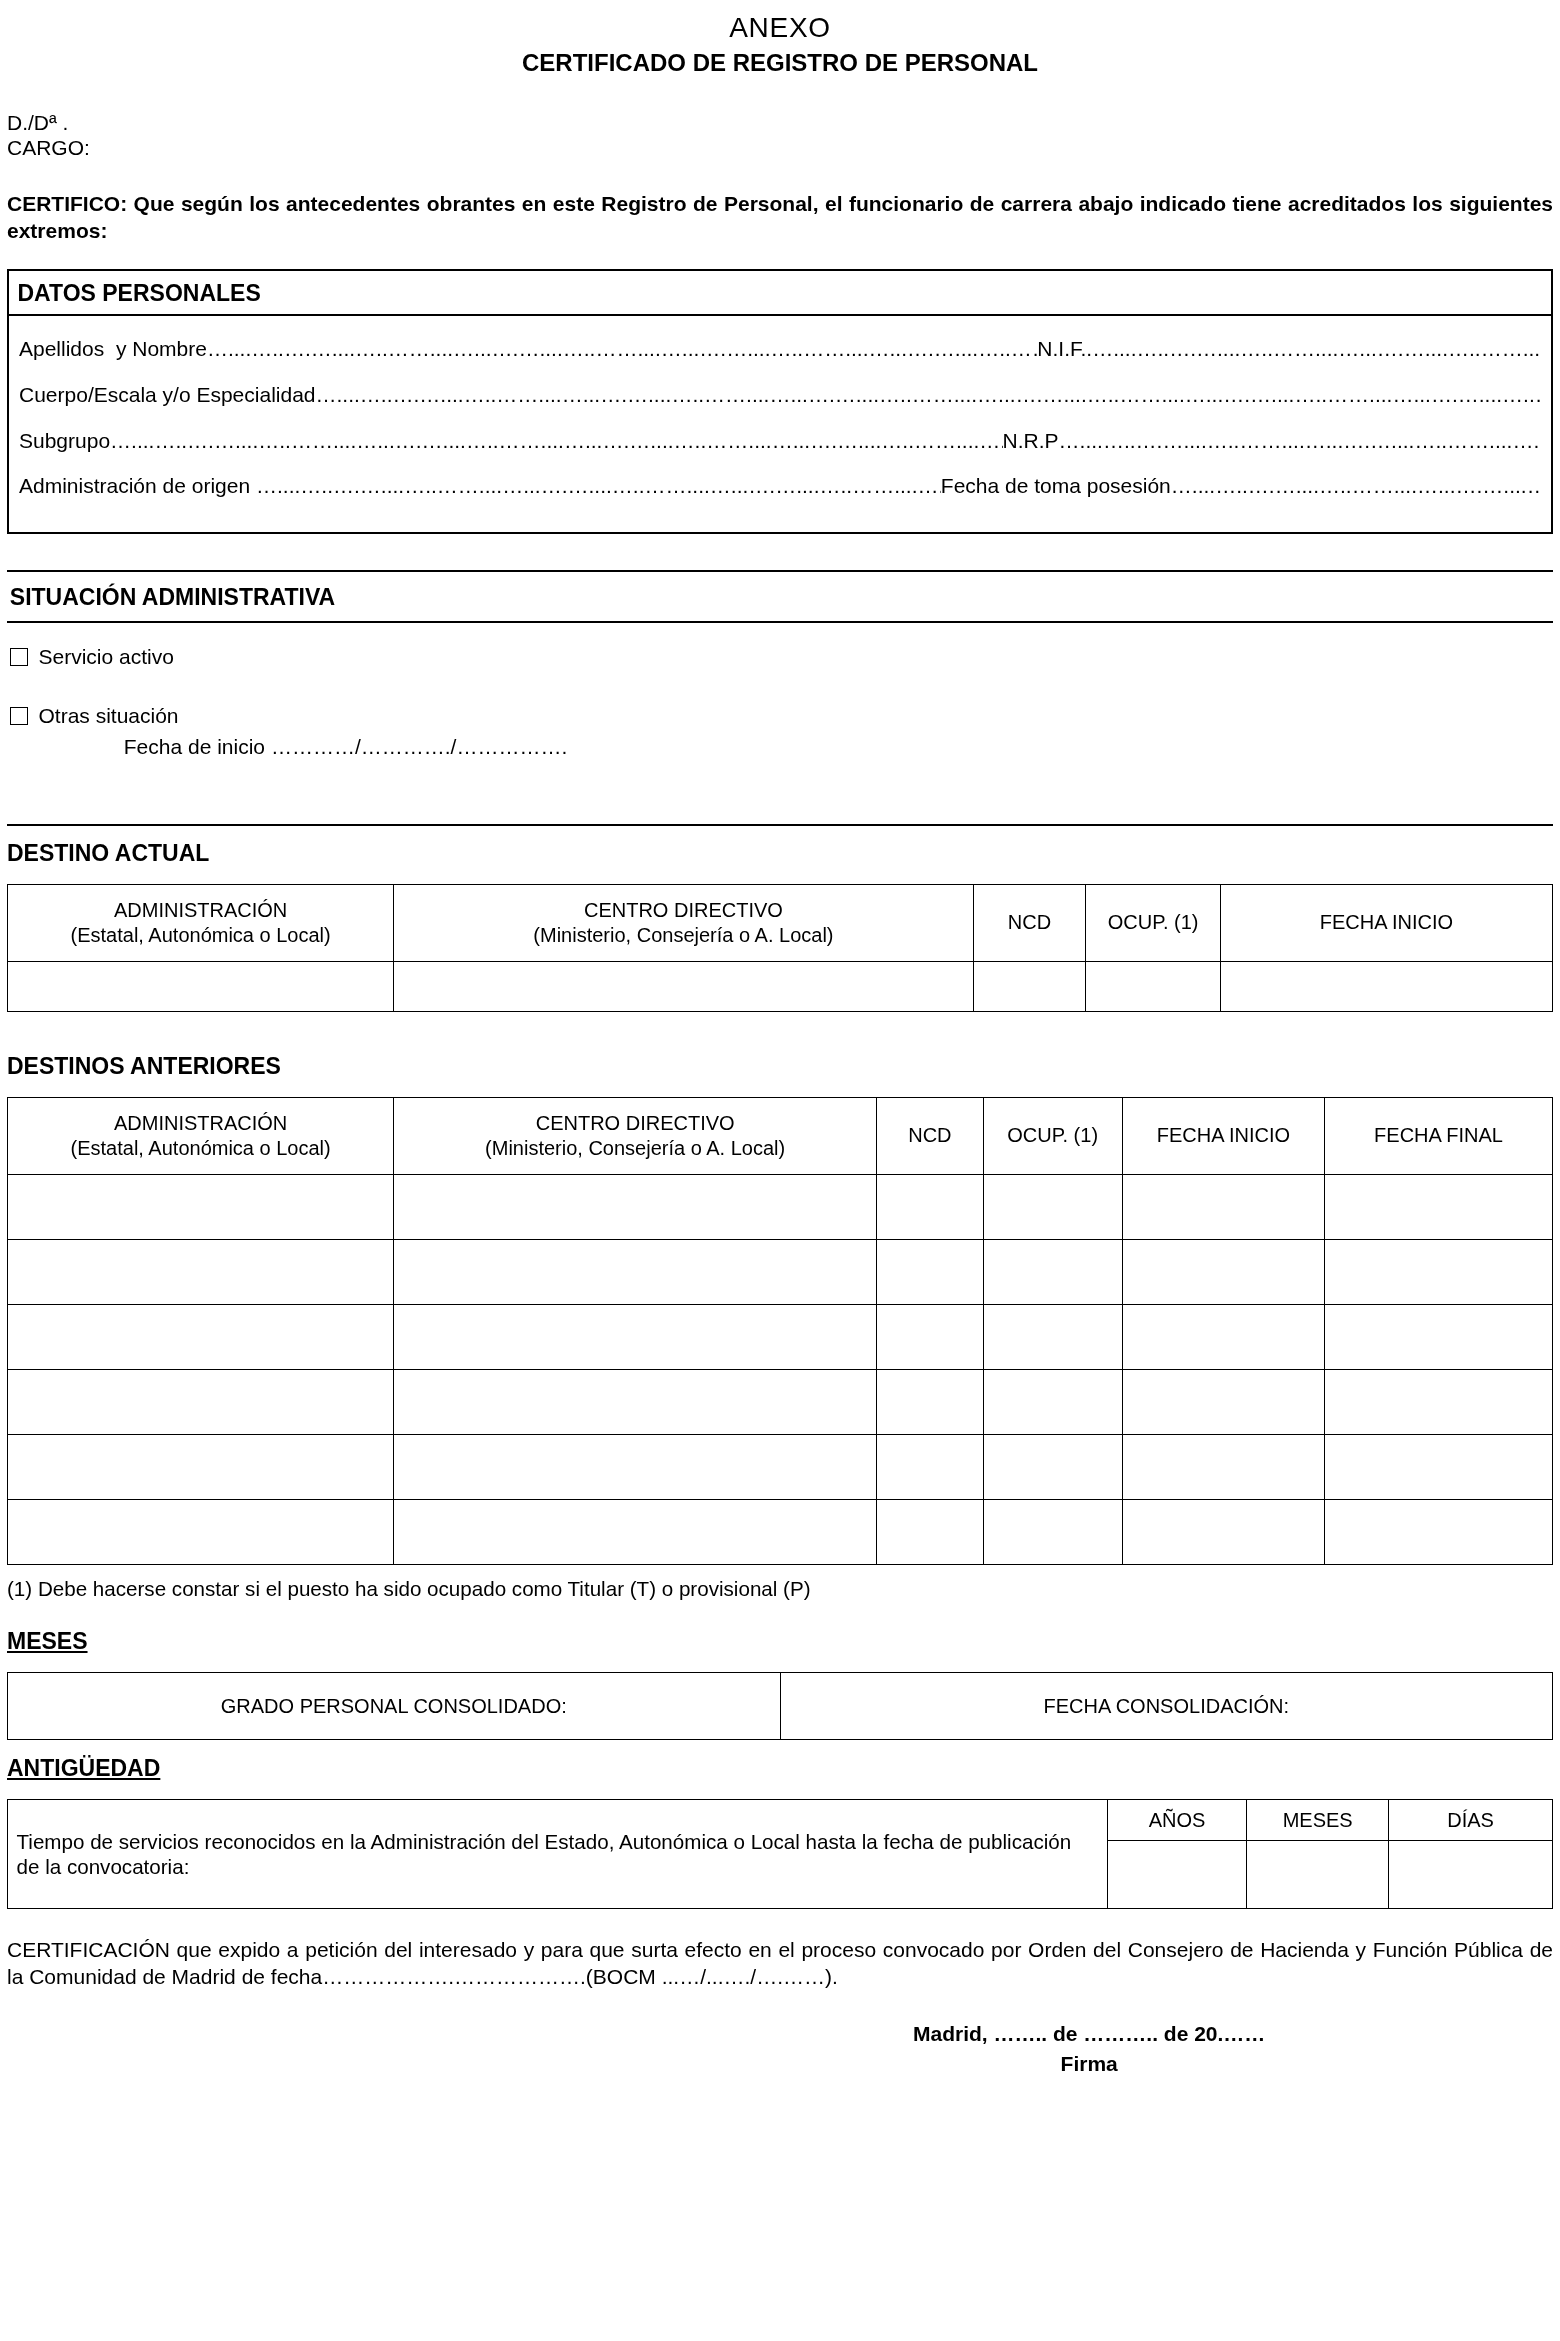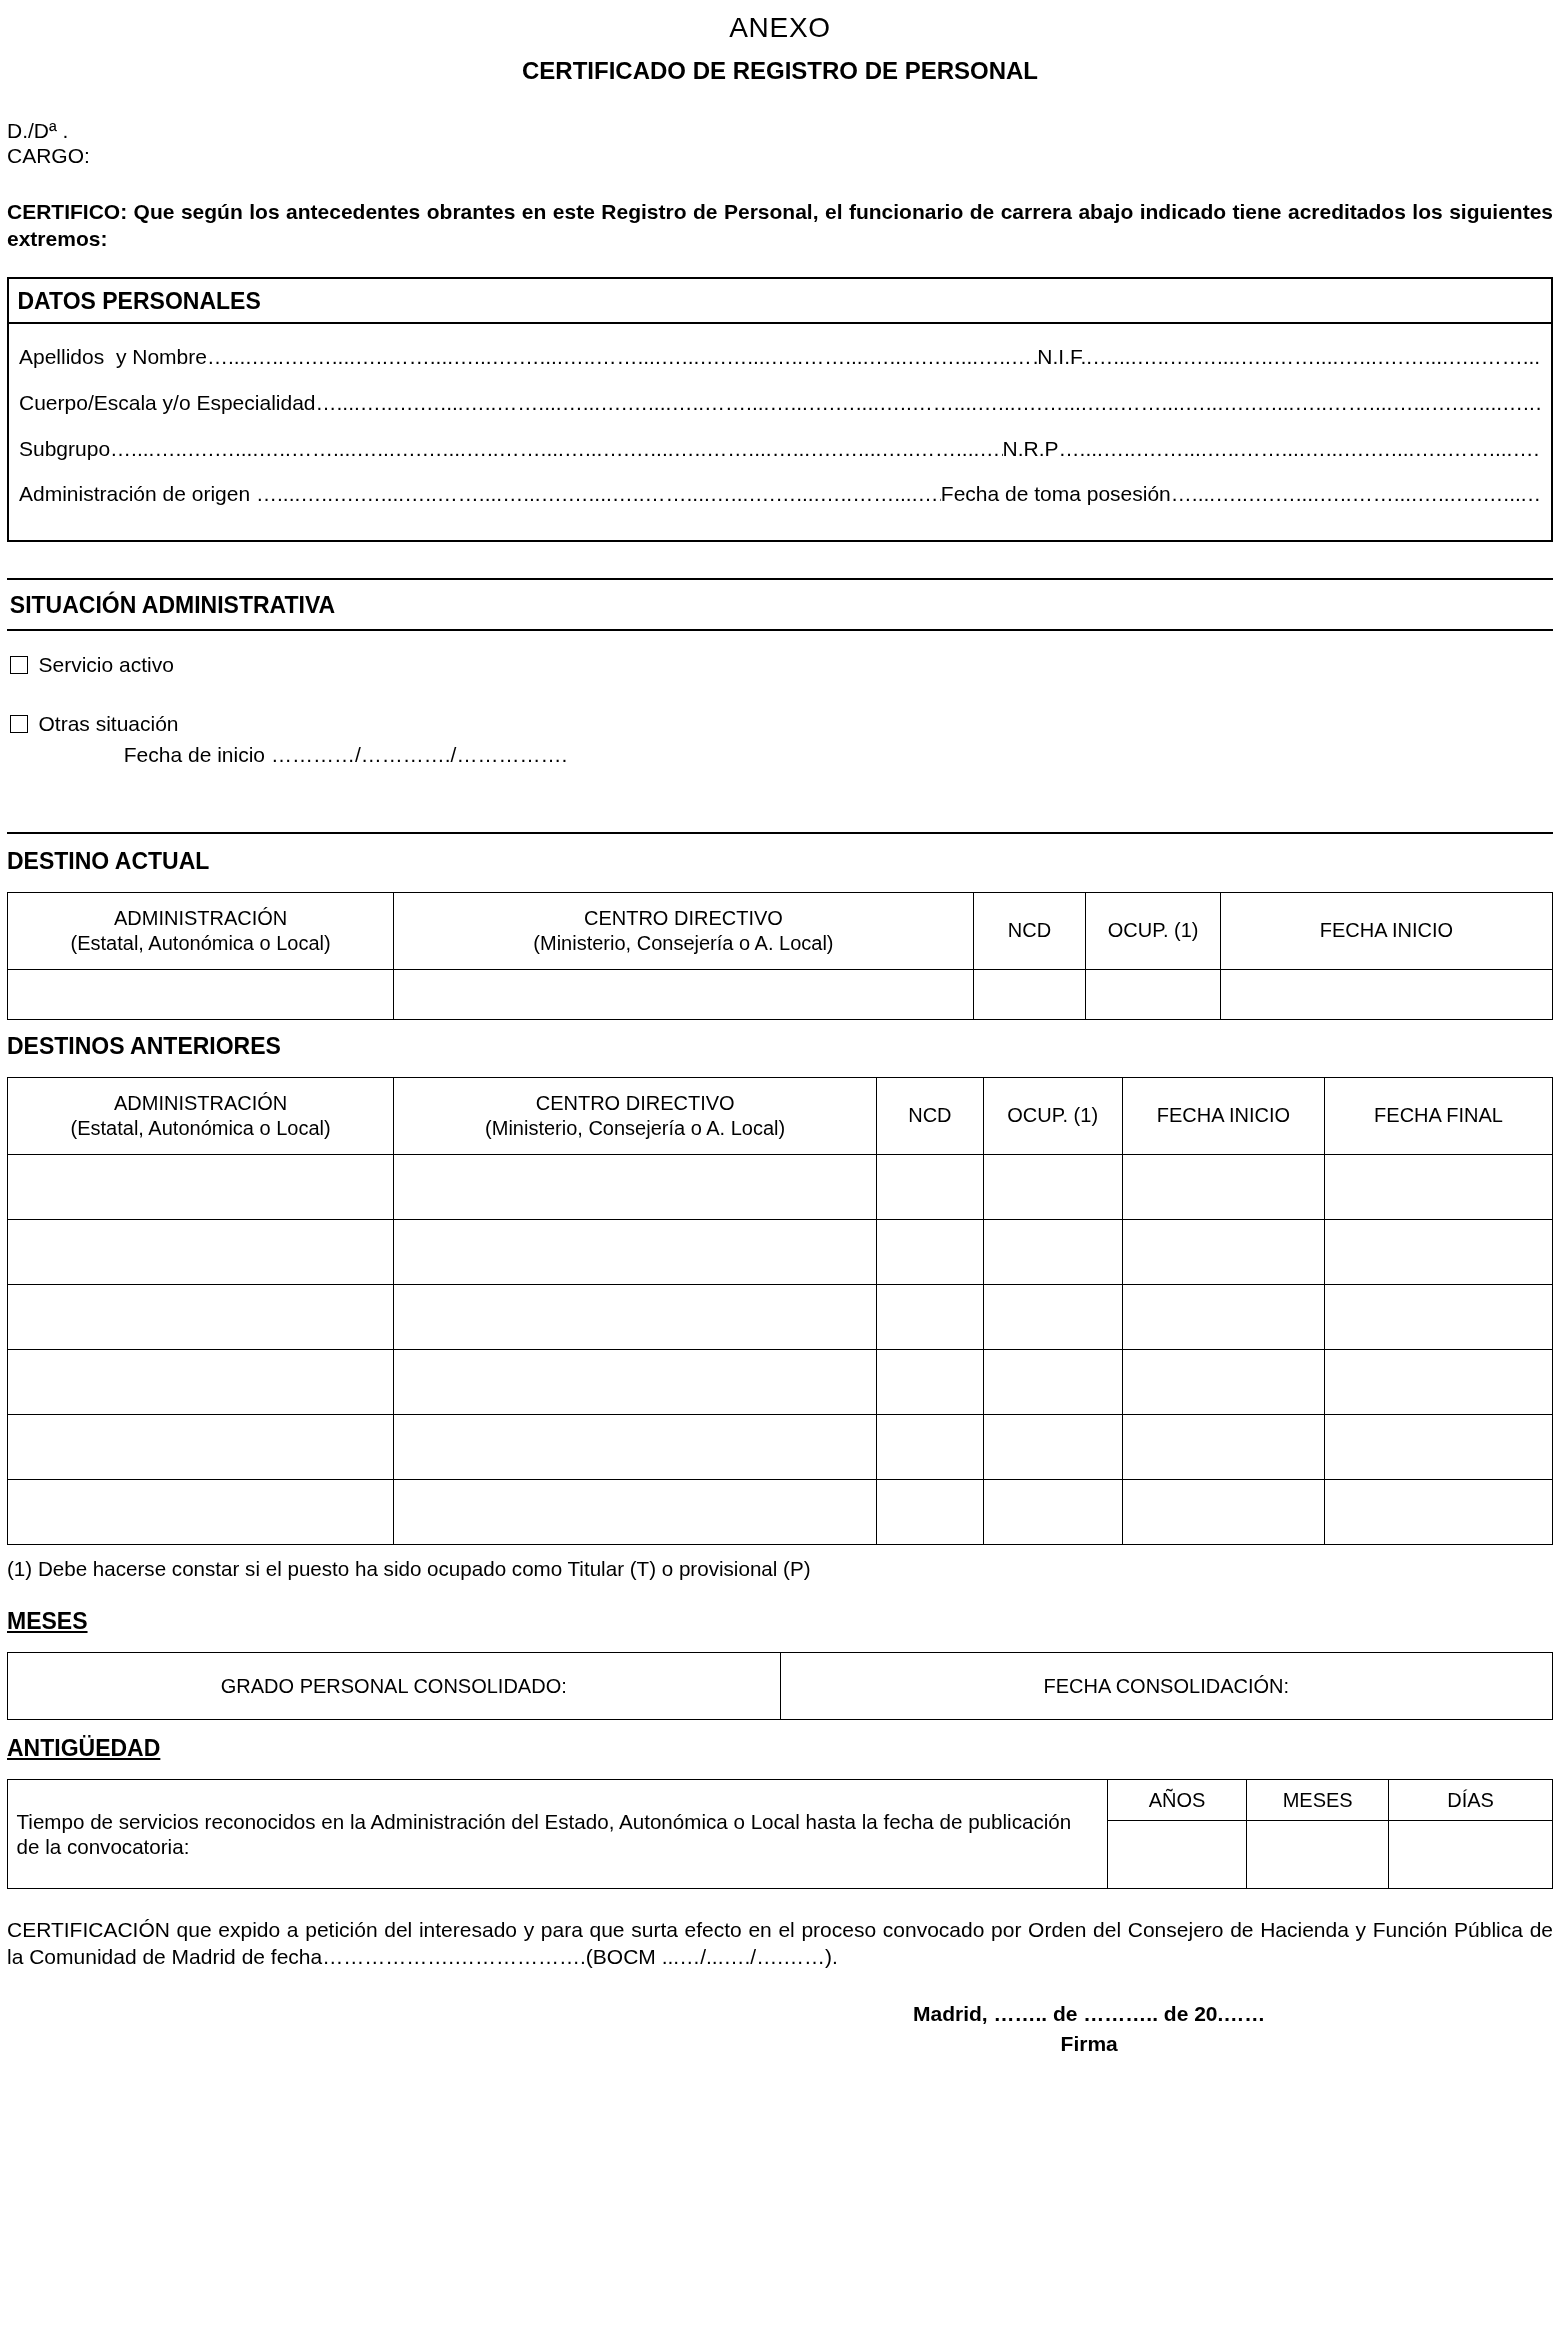--- a/index.html
+++ b/index.html
@@ -6,21 +6,21 @@
   html,body { background:#fff; }
   body {
     width:1560px; height:2342px; overflow:hidden;
     color:#000;
     font-family:"Liberation Sans","DejaVu Sans",sans-serif;
     font-size:21px; line-height:1.22;
   }
   .page { width:100%; height:100%; padding:11.4px 7px 0; }
 
   .title { text-align:center; font-size:28px; letter-spacing:0.7px; }
-  .subtitle { text-align:center; font-size:24px; font-weight:bold; margin-top:10px; }
+  .subtitle { text-align:center; font-size:24px; font-weight:bold; margin-top:2px; }
 
   .addressee { margin-top:33px; }
   .certifico { font-weight:bold; text-align:justify; margin-top:30px; line-height:1.28; }
 
   .box { border:2.1px solid #000; margin-top:24px; }
   .box-header { font-size:23px; font-weight:bold; padding:7.8px 8.5px; border-bottom:2.1px solid #000; }
   .box-body { padding:0 10px 33px; }
 
   .field-line { display:flex; margin-top:20px; white-space:nowrap; }
   .fl-label { flex:0 0 auto; white-space:pre; }
@@ -30,21 +30,21 @@
   .banner { border-top:2.1px solid #000; border-bottom:2.1px solid #000; font-weight:bold; font-size:23px; padding:10.7px 2.8px; margin-top:36px; }
   .situacion { padding:0 2.8px; }
   .check-line { margin-top:21px; display:flex; align-items:center; }
   .check-line.second { margin-top:33px; }
   .checkbox { width:18px; height:18px; border:1.4px solid #000; display:inline-block; margin-right:10.7px; flex:0 0 auto; background:#fff; }
   .wrap-line { margin-top:2.8px; white-space:nowrap; overflow:hidden; }
   .fecha-inicio { margin-top:5.7px; margin-left:114px; }
 
   .hrule { border-top:2.1px solid #000; margin-top:64px; }
   .section-header { font-size:23px; font-weight:bold; margin-top:12.8px; }
-  .section-header.mt-lg { margin-top:12px; }
+  .section-header.mt-lg { margin-top:40px; }
   .section-header.mt-md { margin-top:25.6px; }
   .section-header.mt-sm { margin-top:14px; }
   .section-header.underline { text-decoration:underline; }
 
   table.grid { width:100%; border-collapse:collapse; margin-top:17px; table-layout:fixed; }
   table.grid th, table.grid td {
     border:1.4px solid #000; font-weight:normal; font-size:20px;
     text-align:center; vertical-align:middle; padding:4.3px; overflow:hidden;
   }
   .destino-actual th { height:77px; }

